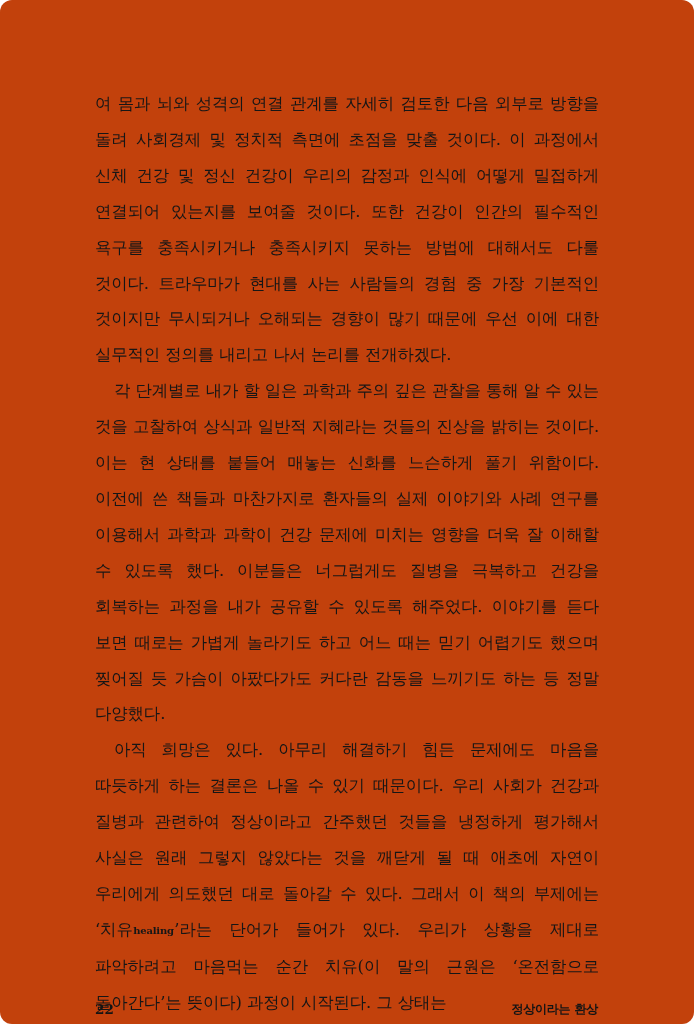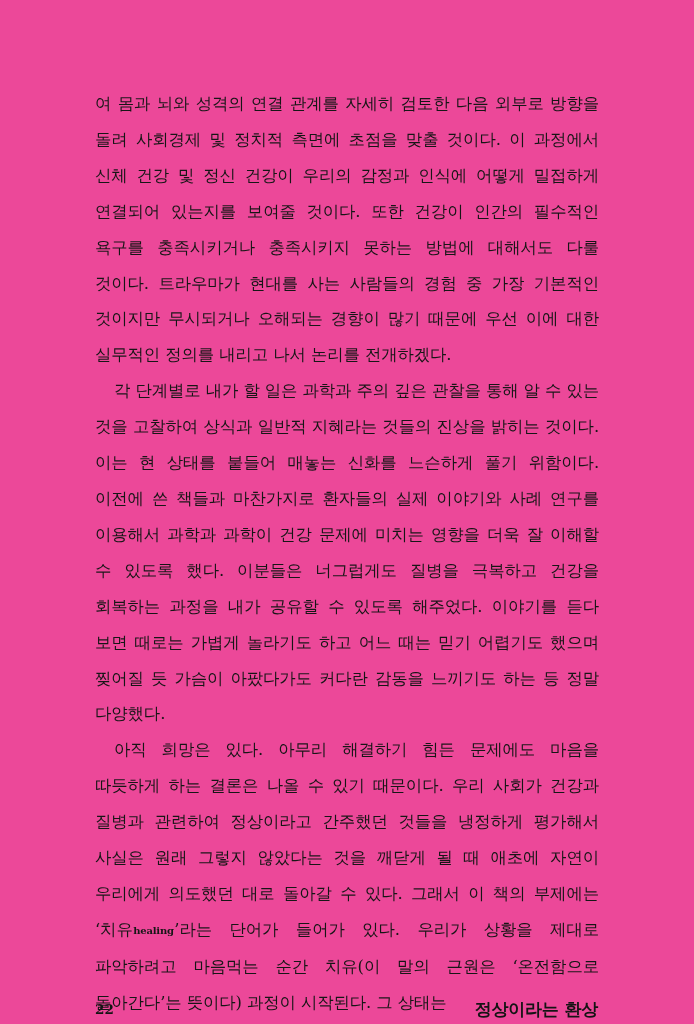--- a/index.html
+++ b/index.html
@@ -14,21 +14,22 @@
     position: relative;
     overflow: hidden;
     font-family: "DejaVu Serif", "Liberation Serif", serif;
     color: #1a1a1a;
     -webkit-font-smoothing: antialiased;
   }
 
   .page {
     position: absolute;
     inset: 0;
-    background: #ec4899;
+    background: #c2410c;
+    border-radius: 12px;
   }
 
   
   .textblock {
     position: absolute;
     left: 95px;
     top: 86px;
     width: 504px;
   }
 
@@ -74,21 +75,21 @@
   }
   .folio {
     font-family: "DejaVu Serif", "Liberation Serif", serif;
     font-size: 13.5px;
     font-weight: 700;
     color: #141414;
     letter-spacing: 0px;
   }
   .runhead {
     font-family: "DejaVu Serif", "Liberation Serif", serif;
-    font-size: 17px;
+    font-size: 12px;
     font-weight: 700;
     color: #141414;
     letter-spacing: -0.2px;
     margin-right: 1px;
   }
 </style>
 </head>
 <body>
 
 <div class="page">

